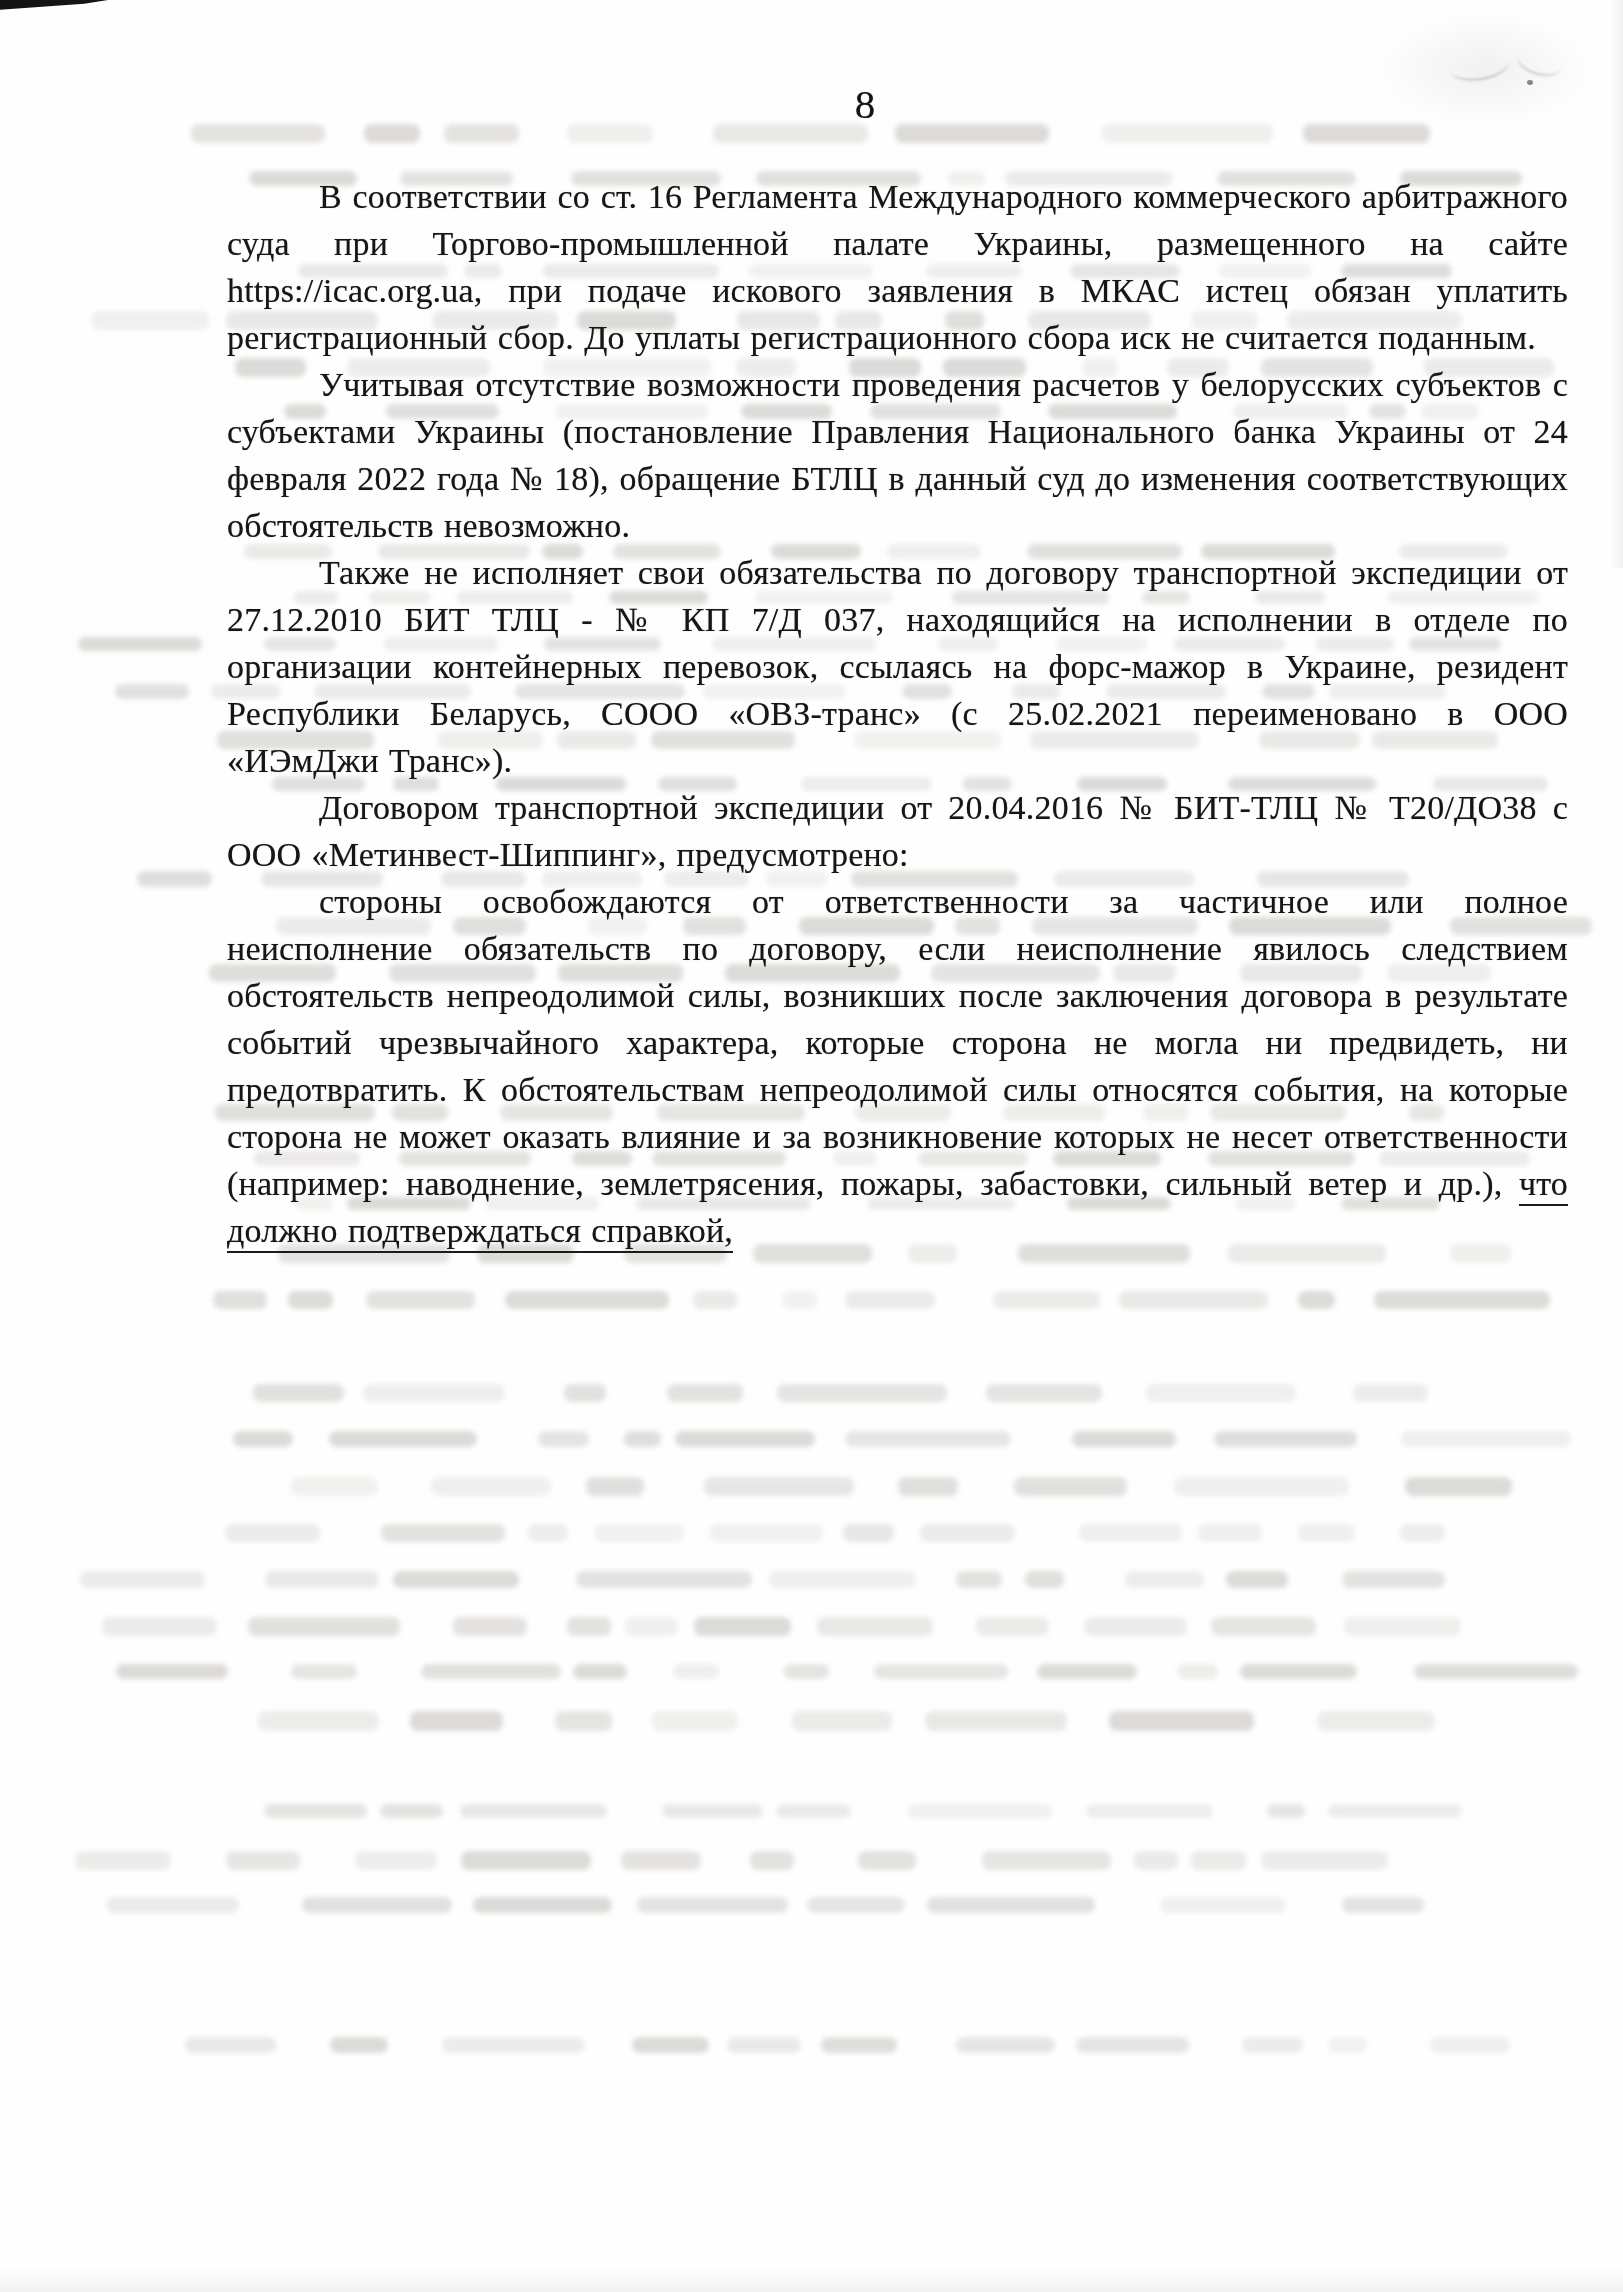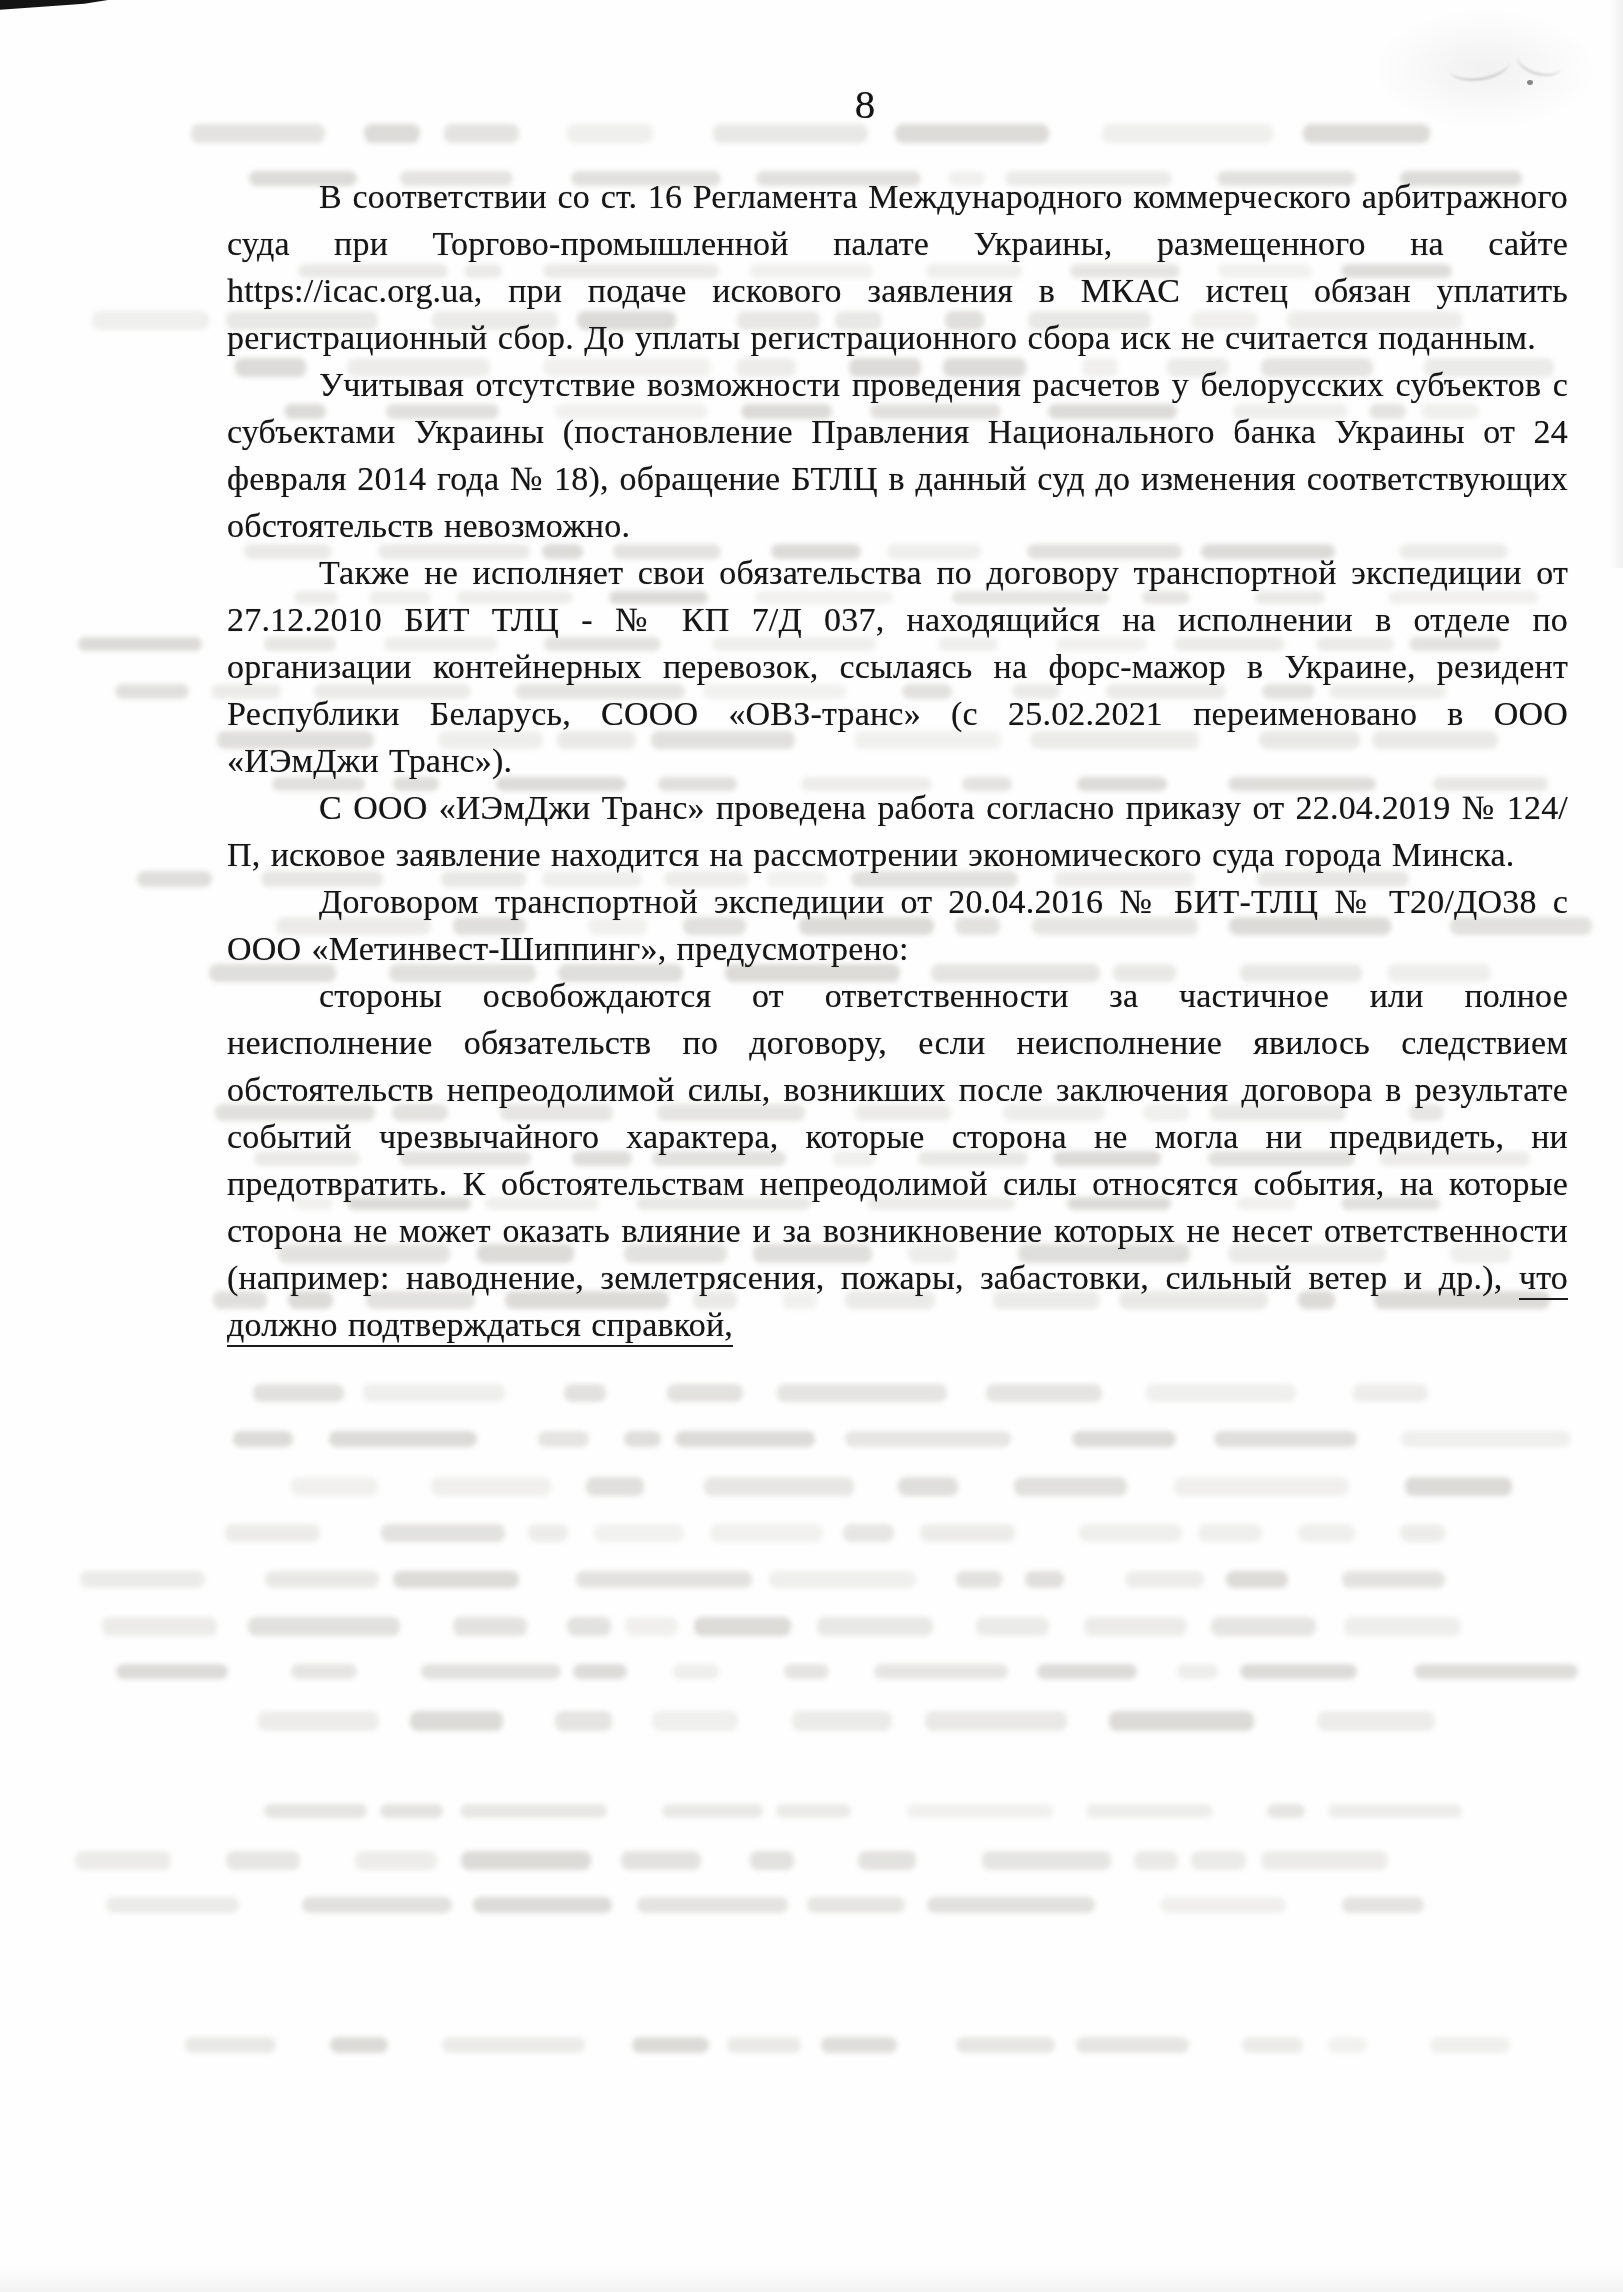--- a/index.html
+++ b/index.html
@@ -372,25 +372,24 @@
   <div class="smudge-dot"></div>
   <div class="edge-band-right"></div>
   <div class="edge-band-bottom"></div>
 
   <div class="page-number">8</div>
 
   <div class="body-text">
 
     <p><span class="pt">В соответствии со ст. 16 Регламента Международного коммерческого арбитражного суда при Торгово-промышленной палате Украины, размещенного на сайте https://icac.org.ua, при подаче искового заявления в МКАС истец обязан уплатить регистрационный сбор. До уплаты регистрационного сбора иск не считается поданным.</span></p>
 
-    <p><span class="pt">Учитывая отсутствие возможности проведения расчетов у белорусских субъектов с субъектами Украины (постановление Правления Национального банка Украины от 24 февраля 2014 года № 18), обращение БТЛЦ  в данный суд до изменения соответствующих обстоятельств невозможно.</span></p>
+    <p><span class="pt">Учитывая отсутствие возможности проведения расчетов у белорусских субъектов с субъектами Украины (постановление Правления Национального банка Украины от 24 февраля 2022 года № 18), обращение БТЛЦ  в данный суд до изменения соответствующих обстоятельств невозможно.</span></p>
 
     <p><span class="pt">Также не исполняет свои обязательства по договору транспортной экспедиции  от 27.12.2010  БИТ ТЛЦ - № КП 7/Д 037, находящийся на исполнении в отделе по организации контейнерных перевозок, ссылаясь на форс-мажор в Украине,  резидент Республики Беларусь, СООО «ОВЗ-транс» (с 25.02.2021 переименовано в ООО «ИЭмДжи Транс»).</span></p>
 
-    <p><span class="pt">С ООО «ИЭмДжи Транс» проведена работа согласно приказу от 22.04.2019 № 124/П, исковое заявление находится на рассмотрении экономического суда города Минска.</span></p>
 
 
 
     <p><span class="pt">Договором транспортной экспедиции от 20.04.2016 № БИТ-ТЛЦ № Т20/ДО38 с ООО «Метинвест-Шиппинг», предусмотрено:</span></p>
 
     <p><span class="pt">стороны освобождаются от ответственности за частичное или полное неисполнение обязательств по договору, если неисполнение явилось следствием обстоятельств непреодолимой силы, возникших после заключения договора в результате событий чрезвычайного характера, которые сторона не могла ни предвидеть, ни предотвратить. К обстоятельствам непреодолимой силы относятся события, на которые сторона не может оказать влияние и за возникновение которых не несет ответственности (например: наводнение, землетрясения, пожары, забастовки, сильный ветер и др.), </span><span class="pu">что должно подтверждаться справкой,</span></p>
   </div>
 
 </div>
 

